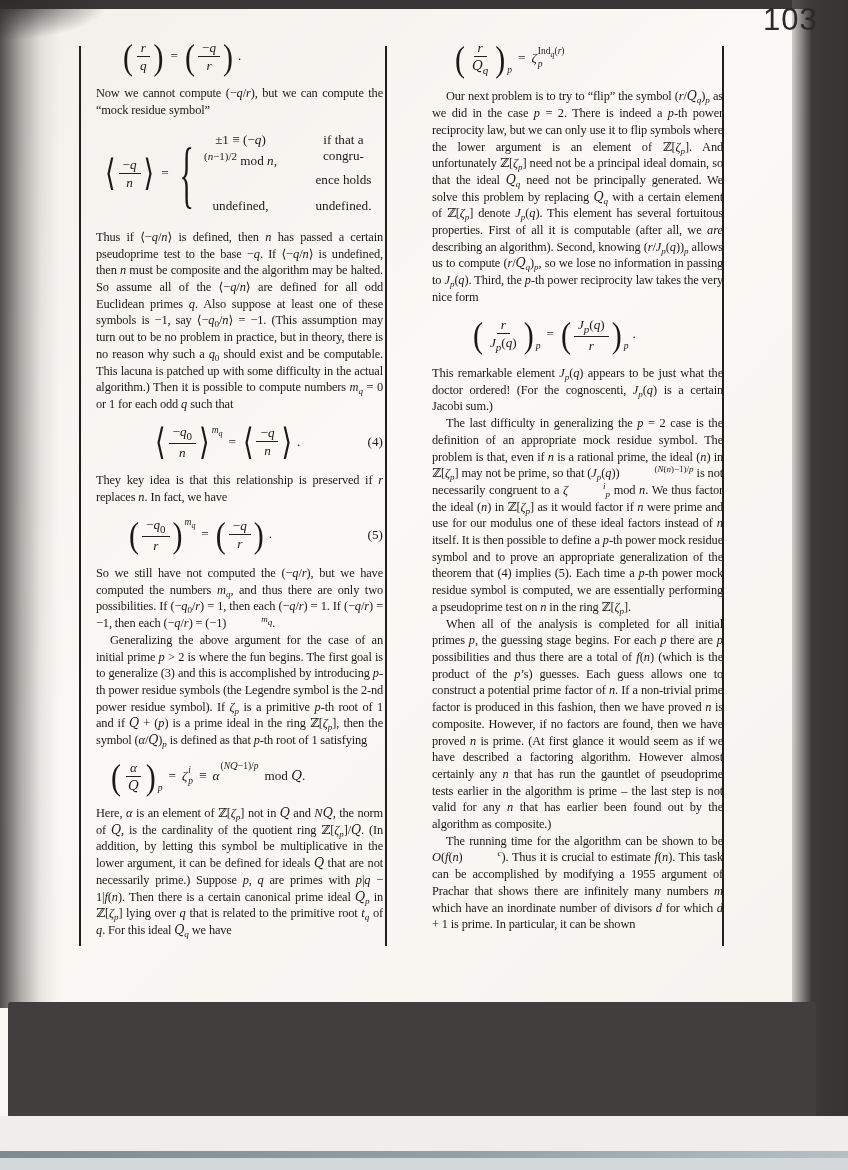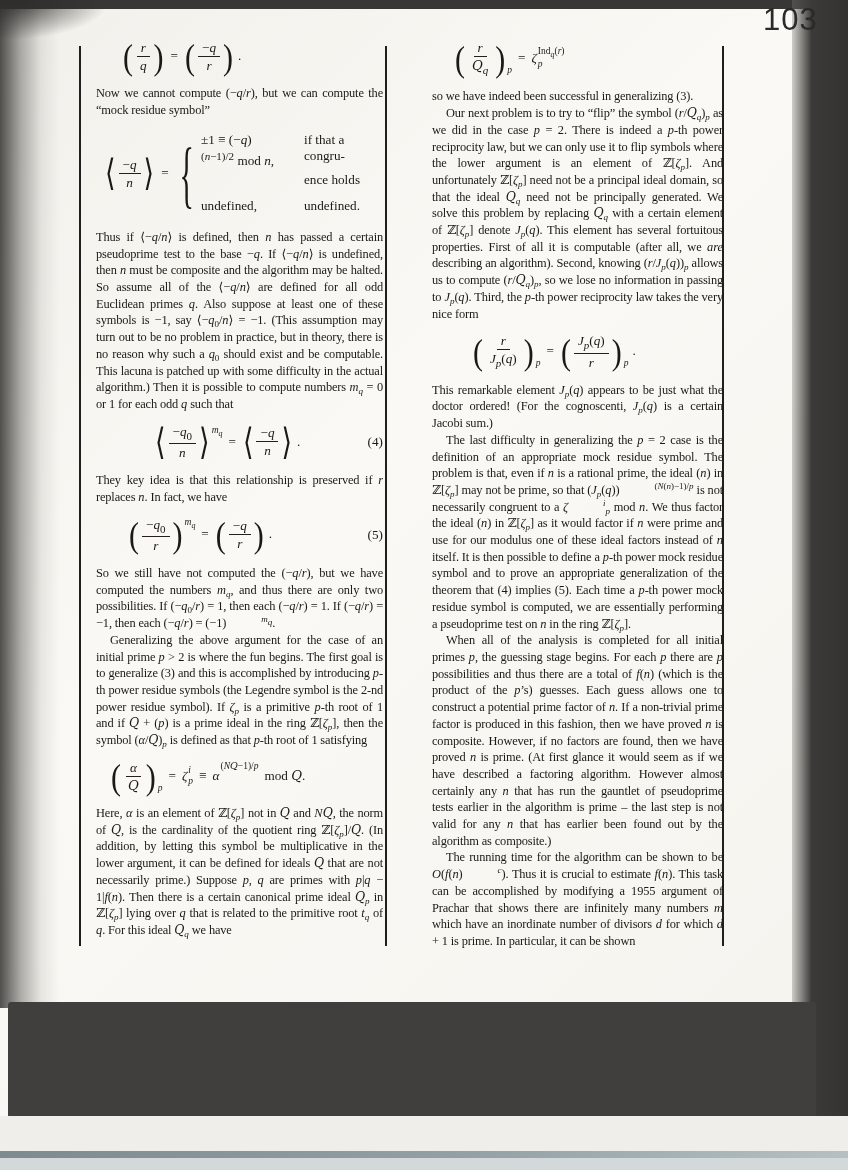--- a/index.html
+++ b/index.html
@@ -46,21 +46,21 @@
   .brace{font-size:30px;line-height:.9;display:inline-block;transform:scaleY(2.45);margin:0 7px 0 5px;font-weight:300;}
   .mid{margin:0 6px;white-space:nowrap;}
   .dsub{font-size:9.5px;position:relative;top:12px;margin-left:1px;font-style:italic;}
   .dsup{font-size:9.5px;position:relative;top:-10px;margin-left:1px;}
   .endp{margin-left:4px;}
   .eqnum{position:absolute;right:0;top:50%;transform:translateY(-50%);letter-spacing:0;}
   .stack{display:inline-flex;flex-direction:column;align-items:flex-start;font-size:9.5px;
          line-height:1.05;vertical-align:-6px;margin-left:1px;}
   .stack .stb{margin-top:1px;}
   .cases{display:grid;grid-template-columns:auto auto;column-gap:24px;row-gap:1px;
-         align-items:start;text-align:left;}
+         align-items:start;text-align:center;}
   .cases .gaprow{margin-top:9px;}
   .eq-tail{margin-left:6px;white-space:nowrap;}
   i{letter-spacing:0;}
 </style>
 </head>
 <body>
 
 <div class="scan">
 
   <div class="edge-left"></div>
@@ -197,21 +197,20 @@
       <span class="dl">)</span>
       <span class="dsub">p</span>
       <span class="mid">=</span>
       <i>ζ</i>
         <span class="stack">
           <span class="stt">Ind<sub><i>q</i></sub>(<i>r</i>)</span>
           <span class="stb"><i>p</i></span>
         </span>
     </div>
 
-    <p class="para">so we have indeed been successful in generalizing (3).</p>
     <p class="para ind">Our next problem is to try to “flip” the symbol (<i>r</i>/<span class="scr">Q</span><sub><i>q</i></sub>)<sub><i>p</i></sub> as we did in the case <i>p</i> = 2. There is indeed a <i>p</i>-th power reciprocity law, but we can only use it to flip symbols where the lower argument is an element of ℤ[<i>ζ</i><sub><i>p</i></sub>]. And unfortunately ℤ[<i>ζ</i><sub><i>p</i></sub>] need not be a principal ideal domain, so that the ideal <span class="scr">Q</span><sub><i>q</i></sub> need not be principally generated. We solve this problem by replacing <span class="scr">Q</span><sub><i>q</i></sub> with a certain element of ℤ[<i>ζ</i><sub><i>p</i></sub>] denote <i>J</i><sub><i>p</i></sub>(<i>q</i>). This element has several fortuitous properties. First of all it is computable (after all, we <i>are</i> describing an algorithm). Second, knowing (<i>r</i>/<i>J</i><sub><i>p</i></sub>(<i>q</i>))<sub><i>p</i></sub> allows us to compute (<i>r</i>/<span class="scr">Q</span><sub><i>q</i></sub>)<sub><i>p</i></sub>, so we lose no information in passing to <i>J</i><sub><i>p</i></sub>(<i>q</i>). Third, the <i>p</i>-th power reciprocity law takes the very nice form</p>
 
     <div class="eqrow" style="padding-left:40px">
       <span class="dl">(</span>
       <span class="frac">
         <span class="fn"><i>r</i></span>
         <span class="fd"><i>J</i><sub><i>p</i></sub>(<i>q</i>)</span>
       </span>
       <span class="dl">)</span>
       <span class="dsub">p</span>

